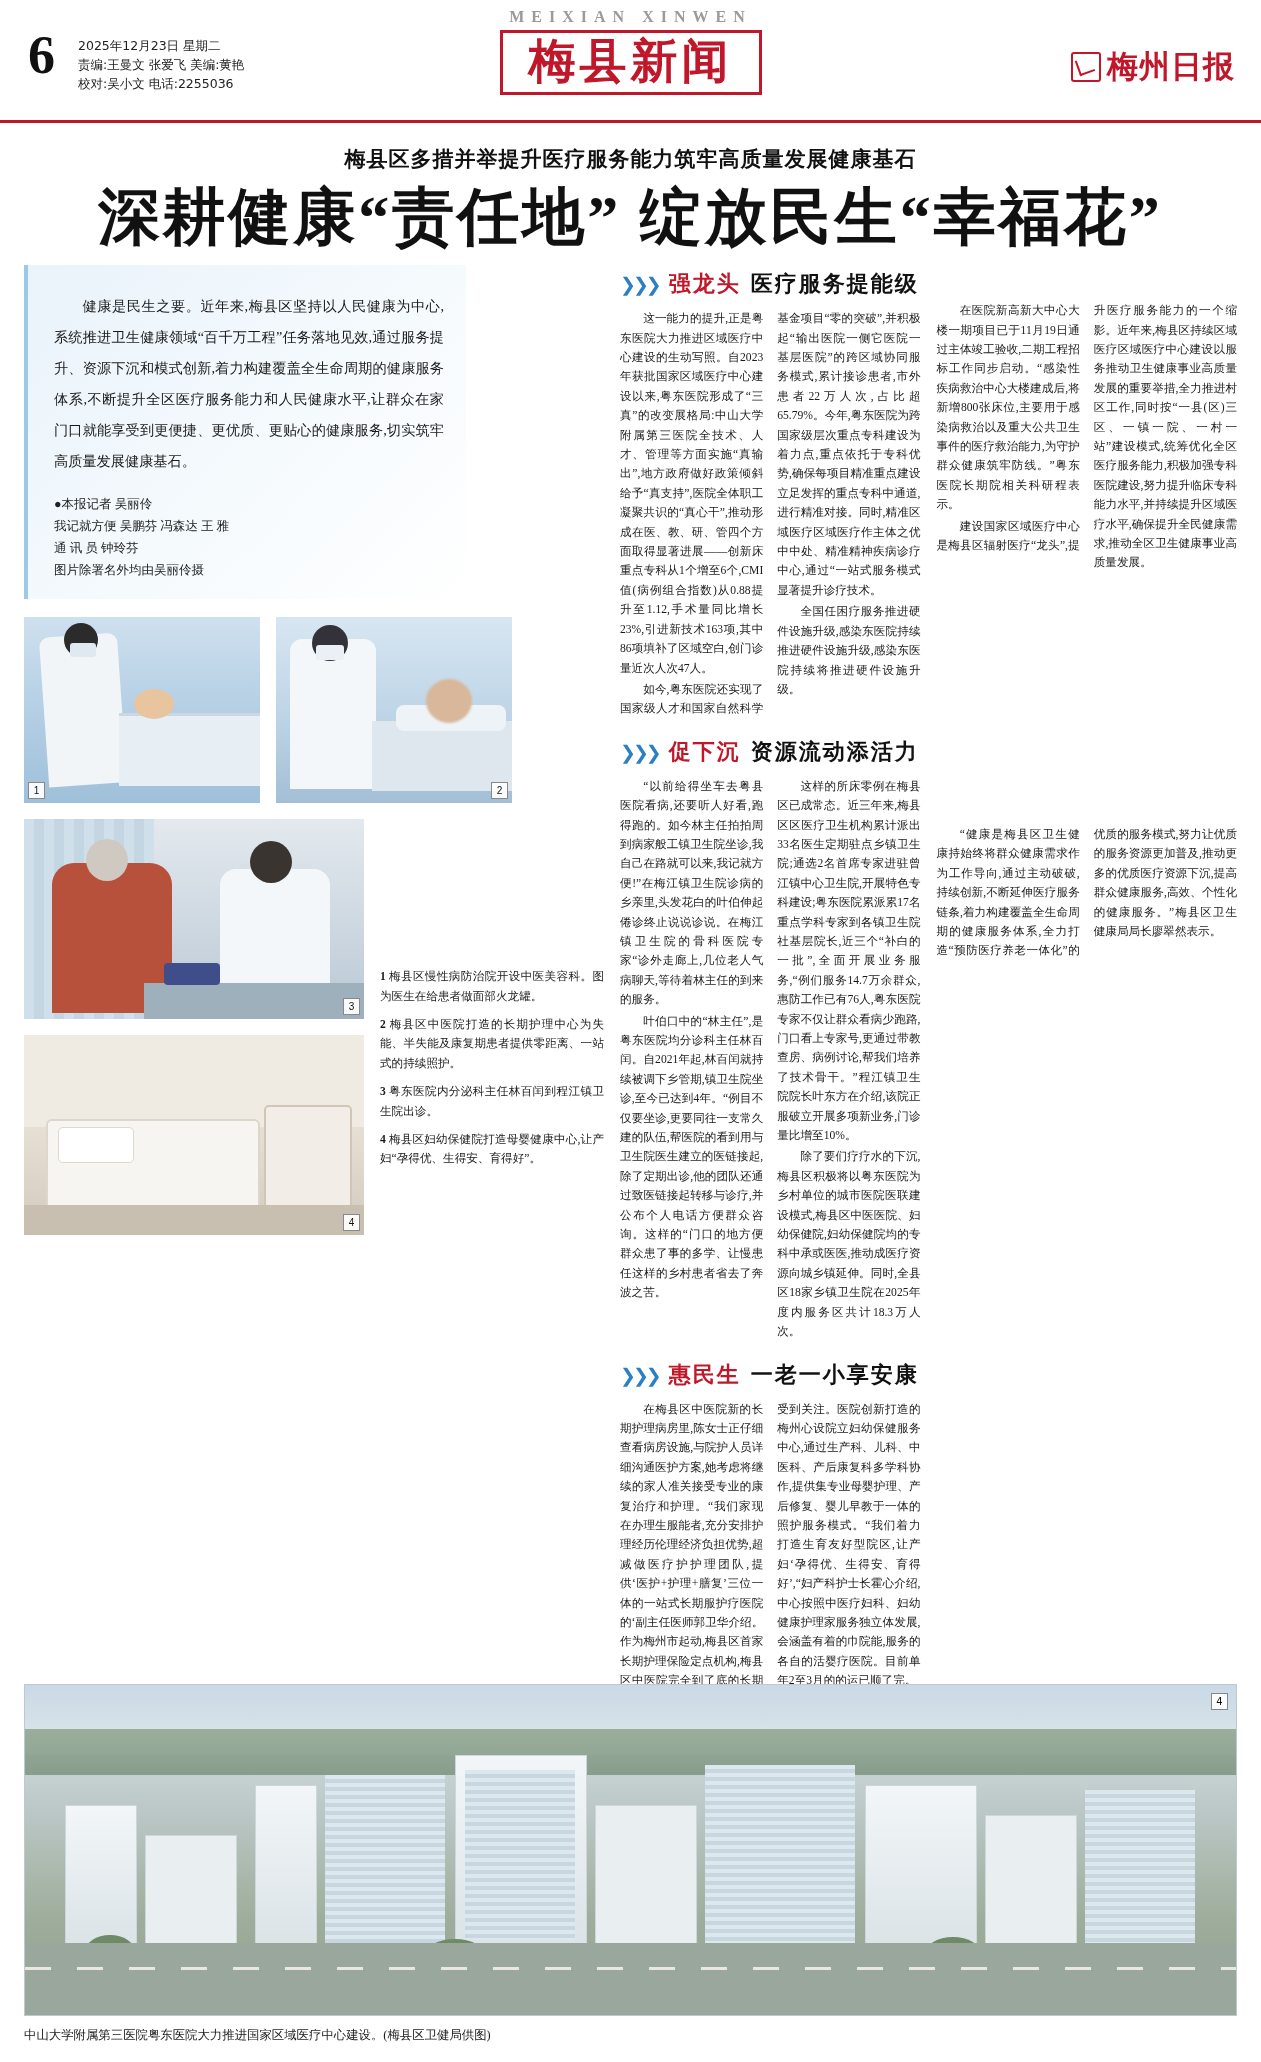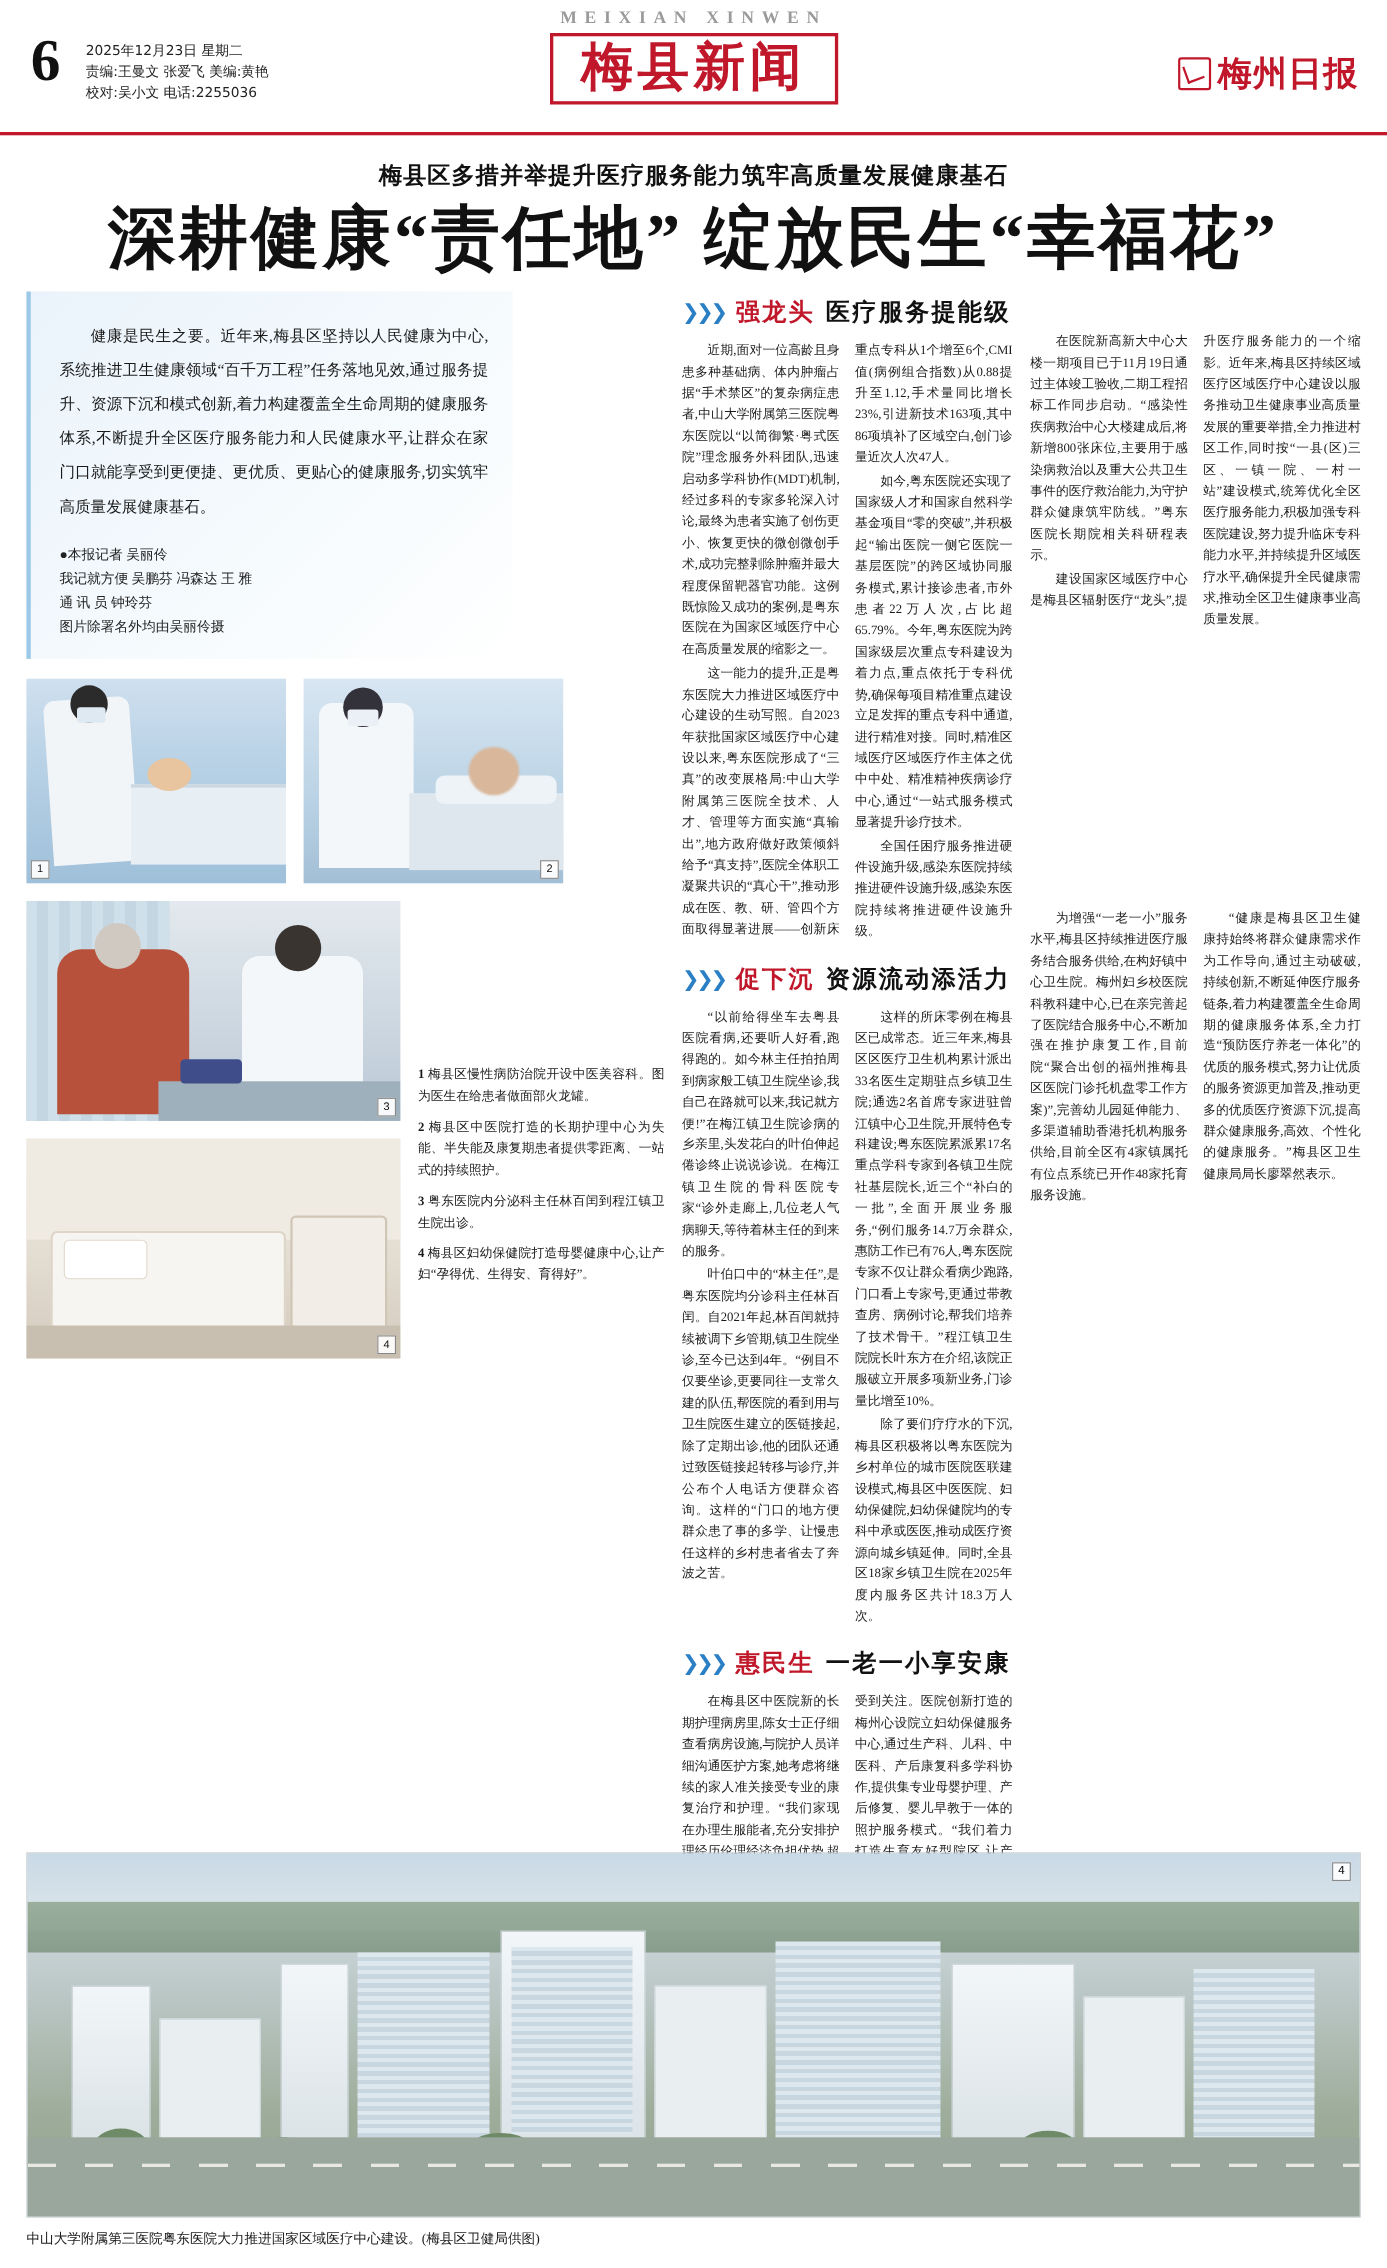--- a/index.html
+++ b/index.html
@@ -293,21 +293,20 @@
       </div>
     </div>
 
     <div class="col-mid">
       <div class="sec-head">
         <span class="chev">❯❯❯</span>
         <span class="sec-red">强龙头</span>
         <span class="sec-black">医疗服务提能级</span>
       </div>
       <div class="col-text twocol">
-        <p>近期,面对一位高龄且身患多种基础病、体内肿瘤占据“手术禁区”的复杂病症患者,中山大学附属第三医院粤东医院以“以简御繁·粤式医院”理念服务外科团队,迅速启动多学科协作(MDT)机制,经过多科的专家多轮深入讨论,最终为患者实施了创伤更小、恢复更快的微创微创手术,成功完整剥除肿瘤并最大程度保留靶器官功能。这例既惊险又成功的案例,是粤东医院在为国家区域医疗中心在高质量发展的缩影之一。</p>
         <p>这一能力的提升,正是粤东医院大力推进区域医疗中心建设的生动写照。自2023年获批国家区域医疗中心建设以来,粤东医院形成了“三真”的改变展格局:中山大学附属第三医院全技术、人才、管理等方面实施“真输出”,地方政府做好政策倾斜给予“真支持”,医院全体职工凝聚共识的“真心干”,推动形成在医、教、研、管四个方面取得显著进展——创新床重点专科从1个增至6个,CMI值(病例组合指数)从0.88提升至1.12,手术量同比增长23%,引进新技术163项,其中86项填补了区域空白,创门诊量近次人次47人。</p>
         <p>如今,粤东医院还实现了国家级人才和国家自然科学基金项目“零的突破”,并积极起“输出医院一侧它医院一基层医院”的跨区域协同服务模式,累计接诊患者,市外患者22万人次,占比超65.79%。今年,粤东医院为跨国家级层次重点专科建设为着力点,重点依托于专科优势,确保每项目精准重点建设立足发挥的重点专科中通道,进行精准对接。同时,精准区域医疗区域医疗作主体之优中中处、精准精神疾病诊疗中心,通过“一站式服务模式显著提升诊疗技术。</p>
         <p>全国任困疗服务推进硬件设施升级,感染东医院持续推进硬件设施升级,感染东医院持续将推进硬件设施升级。</p>
       </div>
 
       <div class="sec-head" style="margin-top:18px;">
         <span class="chev">❯❯❯</span>
         <span class="sec-red">促下沉</span>
         <span class="sec-black">资源流动添活力</span>
       </div>
@@ -329,21 +328,20 @@
         <p>从长期康复治疗护理到专业母婴健康服务,梅县区医疗机构,正通过创新服务模式,满足群众个性化的健康需求,让优质的医疗服务更加成应群众。</p>
       </div>
     </div>
 
     <div class="col-right">
       <div class="col-text twocol" style="margin-top:36px;">
         <p>在医院新高新大中心大楼一期项目已于11月19日通过主体竣工验收,二期工程招标工作同步启动。“感染性疾病救治中心大楼建成后,将新增800张床位,主要用于感染病救治以及重大公共卫生事件的医疗救治能力,为守护群众健康筑牢防线。”粤东医院长期院相关科研程表示。</p>
         <p>建设国家区域医疗中心是梅县区辐射医疗“龙头”,提升医疗服务能力的一个缩影。近年来,梅县区持续区域医疗区域医疗中心建设以服务推动卫生健康事业高质量发展的重要举措,全力推进村区工作,同时按“一县(区)三区、一镇一院、一村一站”建设模式,统筹优化全区医疗服务能力,积极加强专科医院建设,努力提升临床专科能力水平,并持续提升区域医疗水平,确保提升全民健康需求,推动全区卫生健康事业高质量发展。</p>
       </div>
       <div class="col-text twocol" style="margin-top:252px;">
-        <p>为增强“一老一小”服务水平,梅县区持续推进医疗服务结合服务供给,在构好镇中心卫生院。梅州妇乡校医院科教科建中心,已在亲完善起了医院结合服务中心,不断加强在推护康复工作,目前院“聚合出创的福州推梅县区医院门诊托机盘零工作方案)”,完善幼儿园延伸能力、多渠道辅助香港托机构服务供给,目前全区有4家镇属托有位点系统已开作48家托育服务设施。</p>
         <p>“健康是梅县区卫生健康持始终将群众健康需求作为工作导向,通过主动破破,持续创新,不断延伸医疗服务链条,着力构建覆盖全生命周期的健康服务体系,全力打造“预防医疗养老一体化”的优质的服务模式,努力让优质的服务资源更加普及,推动更多的优质医疗资源下沉,提高群众健康服务,高效、个性化的健康服务。”梅县区卫生健康局局长廖翠然表示。</p>
       </div>
     </div>
   </div>
 
   <div class="pano">
     <div class="sky"></div>
     <div class="hills"></div>
     <div class="bldg tall" style="left:40px;top:120px;width:70px;height:140px;"></div>
     <div class="bldg" style="left:120px;top:150px;width:90px;height:110px;"></div>

